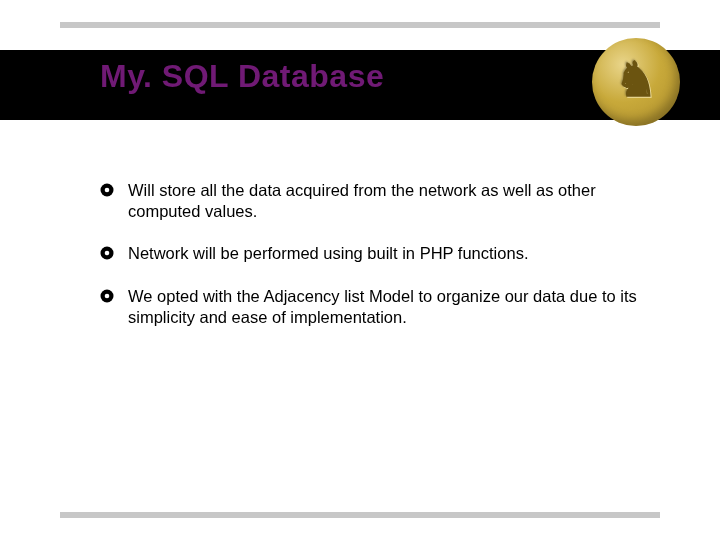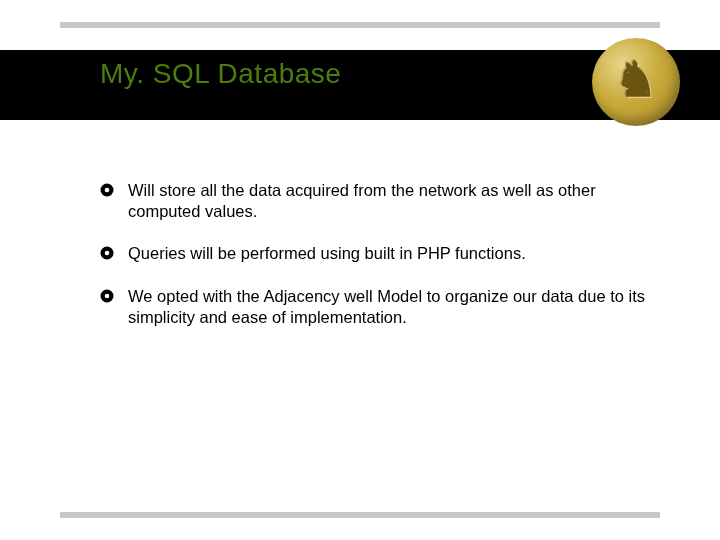--- a/index.html
+++ b/index.html
@@ -30,23 +30,23 @@
     left: 0;
     right: 0;
     top: 50px;
     height: 70px;
     background: #000000;
   }
   .title {
     position: absolute;
     left: 100px;
     top: 58px;
-    font-size: 28px;
-    color: #4d7c0f;
-    font-weight: 400;
+    font-size: 32px;
+    color: #701a75;
+    font-weight: 700;
     letter-spacing: 0.5px;
   }
   .logo {
     position: absolute;
     top: 38px;
     right: 40px;
     width: 88px;
     height: 88px;
   }
   .logo-circle {
@@ -126,28 +126,28 @@
       <div class="bullet-text">Will store all the data acquired from the network as well as other computed values.</div>
     </div>
 
 
 
     <div class="bullet-row">
       <svg class="bullet-icon" viewBox="0 0 14 14">
         <circle cx="7" cy="7" r="6.5" fill="#000"></circle>
           <circle cx="7" cy="7" r="2.3" fill="#fff"></circle>
       </svg>
-      <div class="bullet-text">Queries will be performed using built in PHP functions.</div>
+      <div class="bullet-text">Network will be performed using built in PHP functions.</div>
     </div>
 
     <div class="bullet-row">
       <svg class="bullet-icon" viewBox="0 0 14 14">
         <circle cx="7" cy="7" r="6.5" fill="#000"></circle>
           <circle cx="7" cy="7" r="2.3" fill="#fff"></circle>
       </svg>
-      <div class="bullet-text">We opted with the Adjacency well Model to organize our data due to its simplicity and ease of implementation.</div>
+      <div class="bullet-text">We opted with the Adjacency list Model to organize our data due to its simplicity and ease of implementation.</div>
     </div>
 
   </div>
 
   <div class="bottom-bar"></div>
 
 </div>
 
 </body></html>

